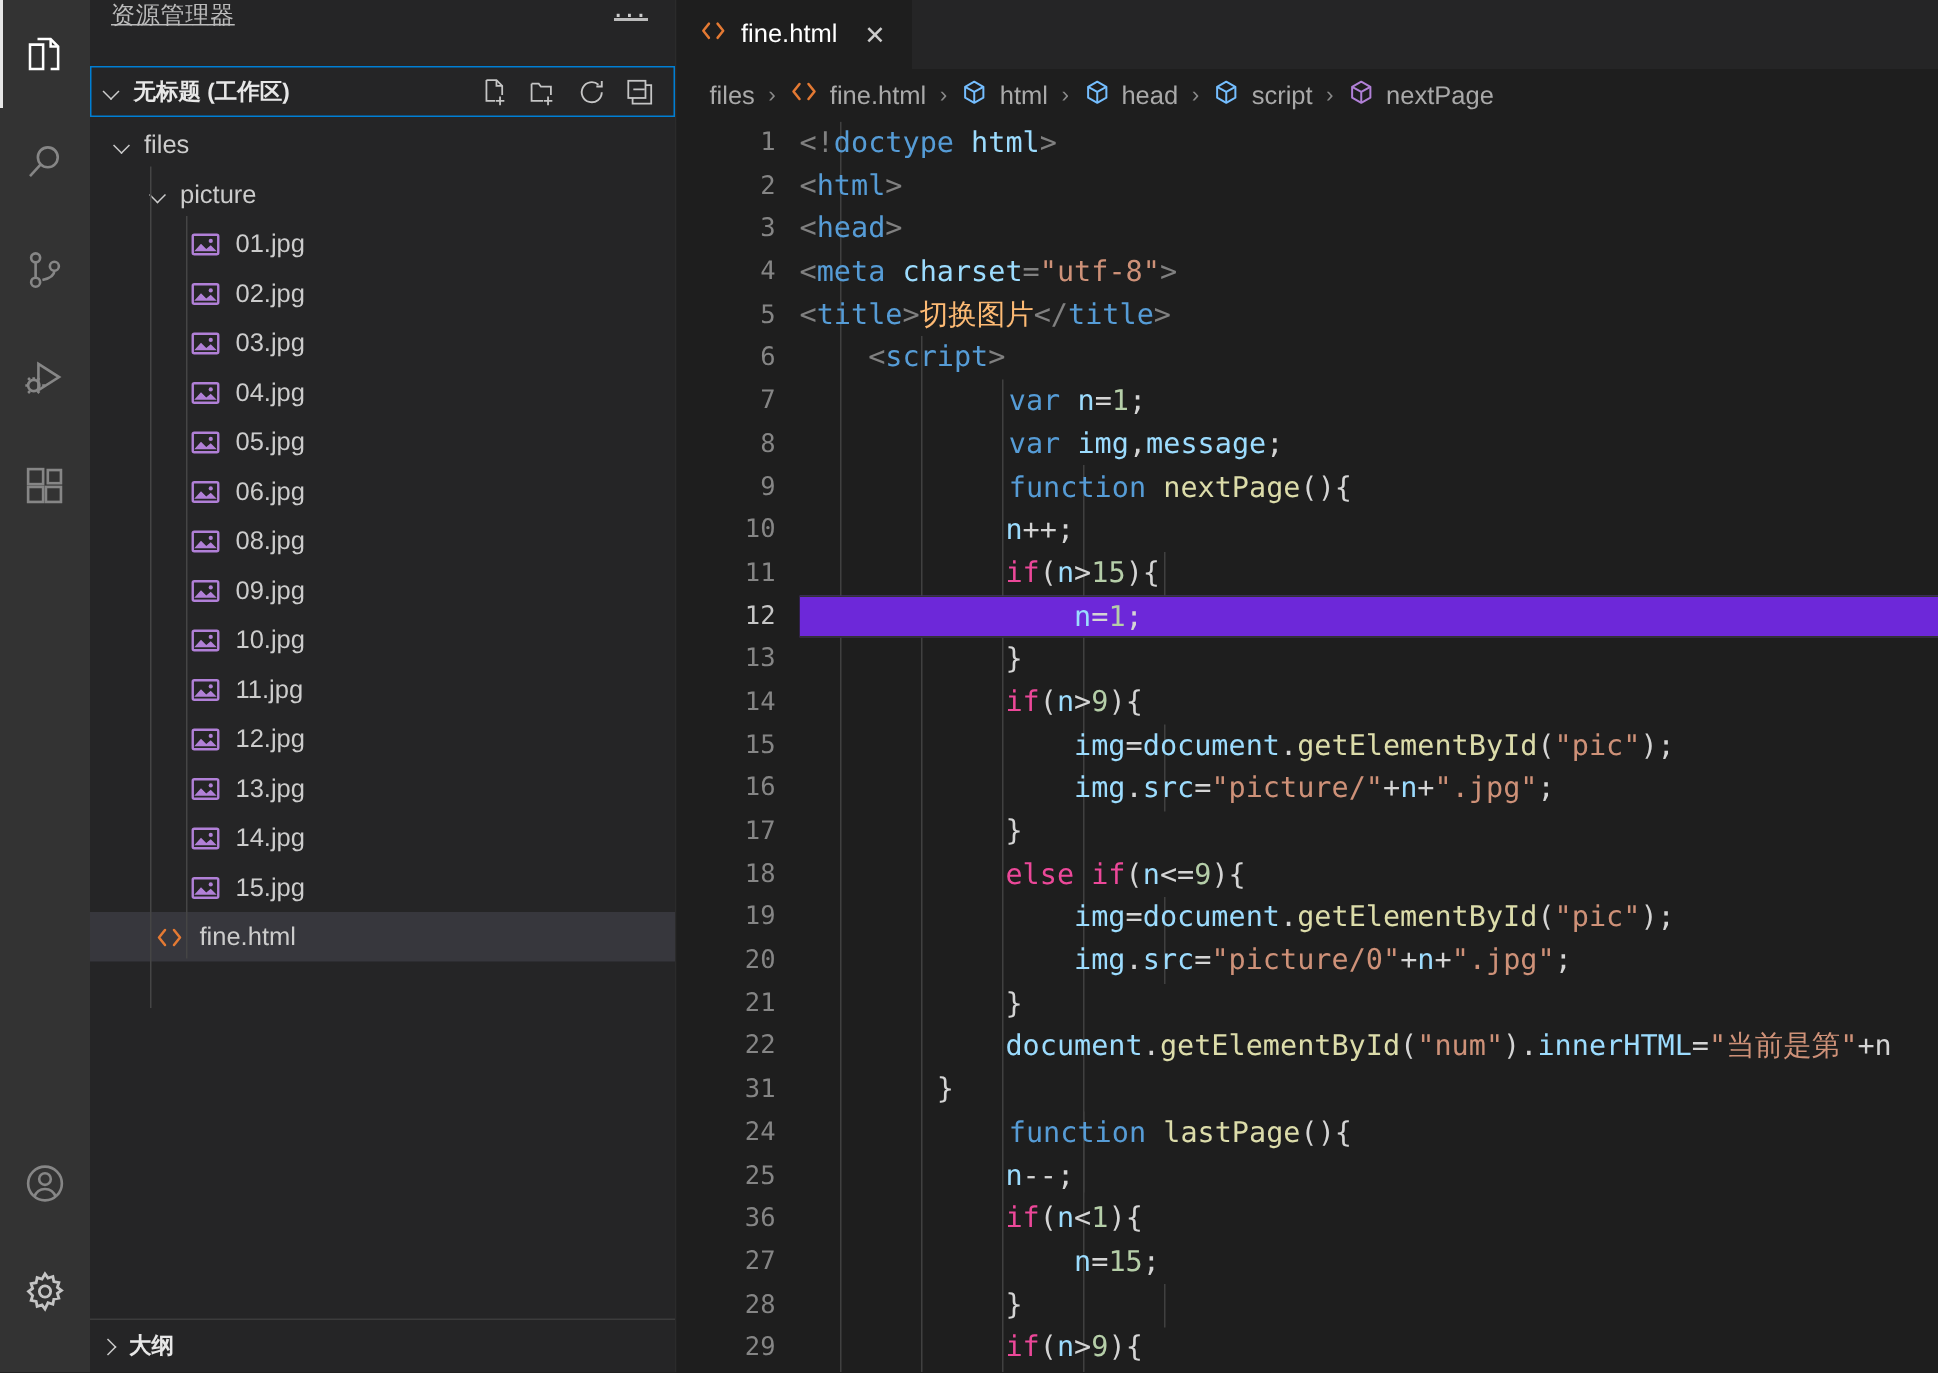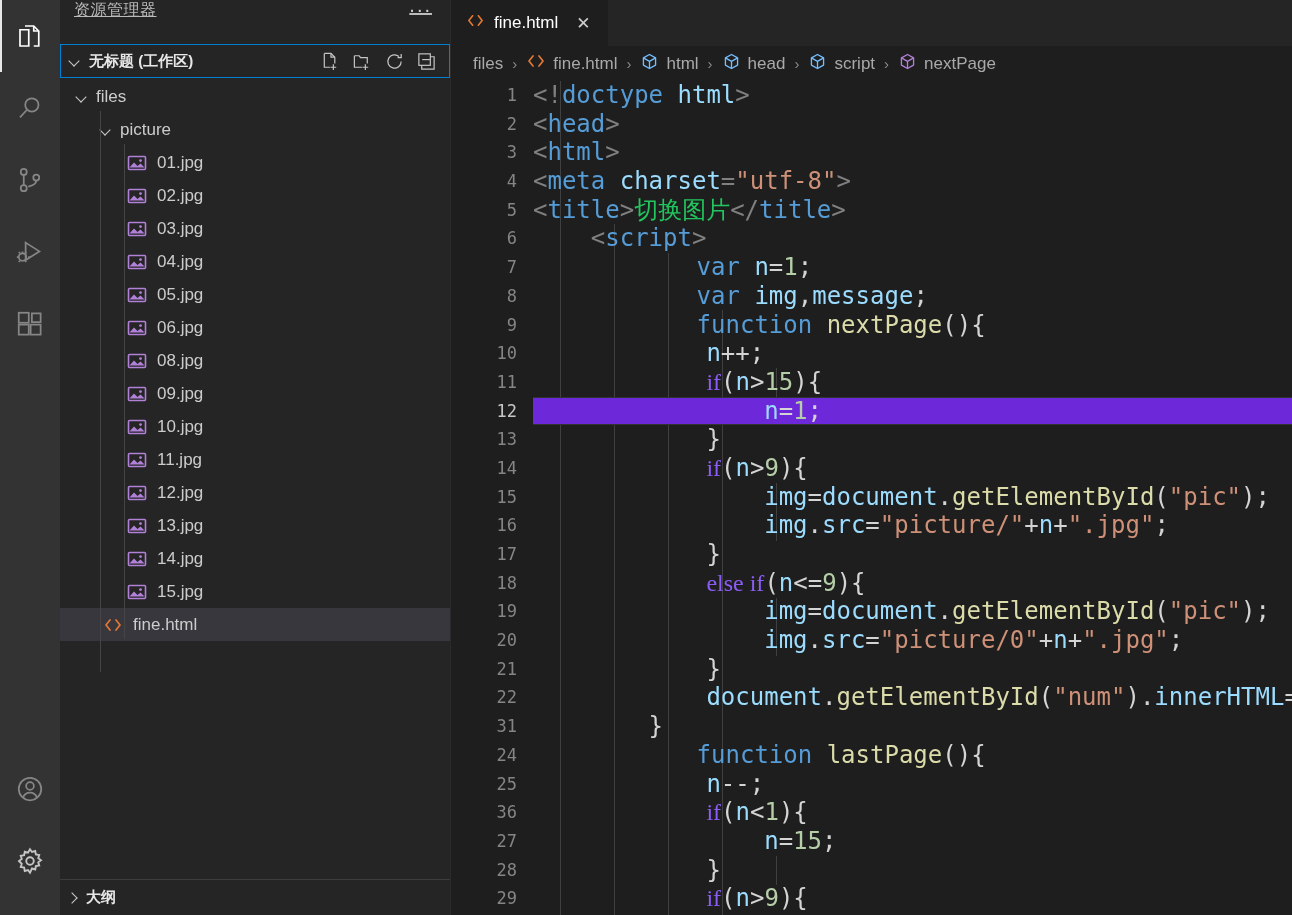--- a/index.html
+++ b/index.html
@@ -105,21 +105,21 @@
 
   .code-wrap { flex: 1; display: flex; overflow: hidden; position: relative; background: #1e1e1e; }
   .gutter {
     width: 82px; flex: 0 0 82px; text-align: right; padding-right: 16px;
     color: #858585; font-family: "DejaVu Sans Mono", monospace; font-size: 17px;
   }
   .gutter .ln { height: 28.7px; line-height: 28.7px; }
   .gutter .ln.active { color: #c6c6c6; }
   .code {
     flex: 1; position: relative; font-family: "DejaVu Sans Mono", monospace;
-    font-size: 24px; min-width: 0; overflow: hidden;
+    font-size: 19px; min-width: 0; overflow: hidden;
   }
   .cl {
     height: 28.7px; line-height: 28.7px; white-space: pre; position: relative;
     padding-left: 0px;
   }
   .cl.active-line { background: #6d28d9; box-shadow: inset 0 1px 0 #282828, inset 0 -1px 0 #282828; }
   .cl.active-line::before, .cl.active-line::after {
     content:""; position:absolute; left:-82px; right:0; height:1px; background:#323232;
   }
   .cl.active-line::before { top: 0; }
@@ -127,26 +127,26 @@
 
   
   .iguide { position: absolute; width: 1px; background: #404040; top: 0; bottom: 0; }
 
   
   .t-tag     { color: #569cd6; }
   .t-punct   { color: #808080; }
   .t-attr    { color: #9cdcfe; }
   .t-str     { color: #ce9178; }
   .t-kw      { color: #569cd6; margin-left: 48px; }
-  .t-ctrl    { color: #8b5cf6; font-family: Liberation Serif, serif; }
+  .t-ctrl    { color: #ec4899; }
   .t-fn      { color: #dcdcaa; }
   .t-var     { color: #9cdcfe; }
   .t-num     { color: #b5cea8; }
   .t-plain   { color: #d4d4d4; }
-  .t-text    { color: #22c55e; }
+  .t-text    { color: #fdba74; }
 </style>
 </head>
 <body>
 
 <div class="app">
 
   <div class="activity-bar">
     <div class="act-top">
 
       <div class="act-item active">
@@ -502,22 +502,22 @@
         <div class="iguide" style="left:27px"></div>
         <div class="iguide" style="left:81px;top:143px"></div>
         <div class="iguide" style="left:135px;top:172px"></div>
         <div class="iguide" style="left:189px;top:229px;bottom:120px"></div>
         <div class="iguide" style="left:243px;top:287px;height:29px"></div>
         <div class="iguide" style="left:243px;top:402px;height:58px"></div>
         <div class="iguide" style="left:243px;top:517px;height:58px"></div>
         <div class="iguide" style="left:189px;top:660px;bottom:0"></div>
         <div class="iguide" style="left:243px;top:775px;height:29px"></div>
       <div class="cl"><span class="t-punct">&lt;!</span><span class="t-tag">doctype</span><span class="t-attr"> html</span><span class="t-punct">&gt;</span></div>
+          <div class="cl"><span class="t-punct">&lt;</span><span class="t-tag">html</span><span class="t-punct">&gt;</span></div>
           <div class="cl"><span class="t-punct">&lt;</span><span class="t-tag">head</span><span class="t-punct">&gt;</span></div>
-          <div class="cl"><span class="t-punct">&lt;</span><span class="t-tag">html</span><span class="t-punct">&gt;</span></div>
           <div class="cl"><span class="t-punct">&lt;</span><span class="t-tag">meta</span><span class="t-attr"> charset</span><span class="t-punct">=</span><span class="t-str">"utf-8"</span><span class="t-punct">&gt;</span></div>
           <div class="cl"><span class="t-punct">&lt;</span><span class="t-tag">title</span><span class="t-punct">&gt;</span><span class="t-text">切换图片</span><span class="t-punct">&lt;/</span><span class="t-tag">title</span><span class="t-punct">&gt;</span></div>
           <div class="cl"><span class="t-plain">    </span><span class="t-punct">&lt;</span><span class="t-tag">script</span><span class="t-punct">&gt;</span></div>
           <div class="cl"><span class="t-plain">        </span><span class="t-kw">var</span><span class="t-plain"> </span><span class="t-var">n</span><span class="t-plain">=</span><span class="t-num">1</span><span class="t-plain">;</span></div>
           <div class="cl"><span class="t-plain">        </span><span class="t-kw">var</span><span class="t-plain"> </span><span class="t-var">img</span><span class="t-plain">,</span><span class="t-var">message</span><span class="t-plain">;</span></div>
           <div class="cl"><span class="t-plain">        </span><span class="t-kw">function</span><span class="t-plain"> </span><span class="t-fn">nextPage</span><span class="t-plain">(){</span></div>
           <div class="cl"><span class="t-plain">            </span><span class="t-var">n</span><span class="t-plain">++;</span></div>
           <div class="cl"><span class="t-plain">            </span><span class="t-ctrl">if</span><span class="t-plain">(</span><span class="t-var">n</span><span class="t-plain">&gt;</span><span class="t-num">15</span><span class="t-plain">){</span></div>
           <div class="cl active-line"><span class="t-plain">                </span><span class="t-var">n</span><span class="t-plain">=</span><span class="t-num">1</span><span class="t-plain">;</span></div>
           <div class="cl"><span class="t-plain">            }</span></div>

